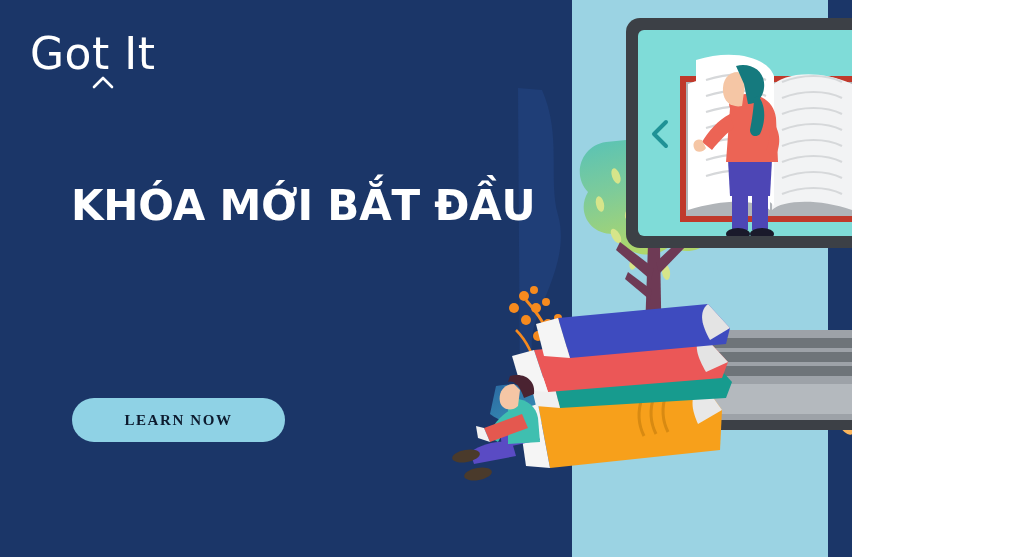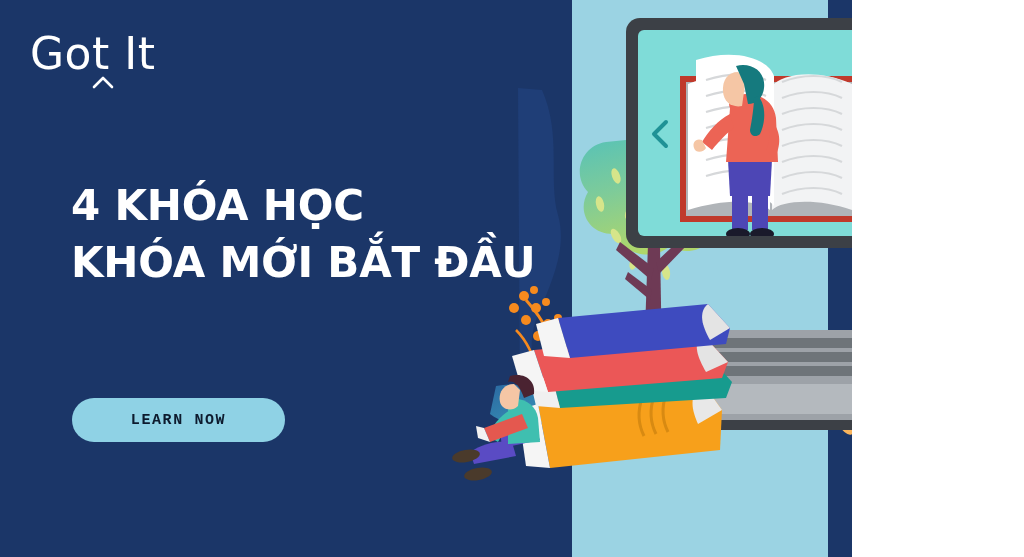--- a/index.html
+++ b/index.html
@@ -80,21 +80,21 @@
 
   
   .cta {
     position: absolute;
     left: 72px; top: 398px;
     width: 213px; height: 44px;
     background: #8FD2E5;
     border: none;
     border-radius: 22px;
     color: #0D1B2E;
-    font-family: Liberation Mono, monospace;
+    font-family: Liberation Serif, serif;
     font-size: 15px;
     font-weight: bold;
     letter-spacing: 1.6px;
     cursor: pointer;
     padding: 0;
   }
 
   
   .illus {
     position: absolute;
@@ -369,19 +369,18 @@
   </div>
 
   <div class="logo">
     <div class="logo-text">Got It</div>
     <svg class="logo-caret" viewBox="0 0 22 14">
       <path d="M2 12 L 11 3 L 20 12" stroke="#FFFFFF" stroke-width="2.6" fill="none" stroke-linecap="round" stroke-linejoin="round"></path>
     </svg>
   </div>
 
   <div class="headline">
-    <span class="hl">4 KHÓA HỌC</span>
     <span class="hl">KHÓA MỚI BẮT ĐẦU</span>
   </div>
 
   <button class="cta">LEARN NOW</button>
 
 </div>
 
 </body></html>

